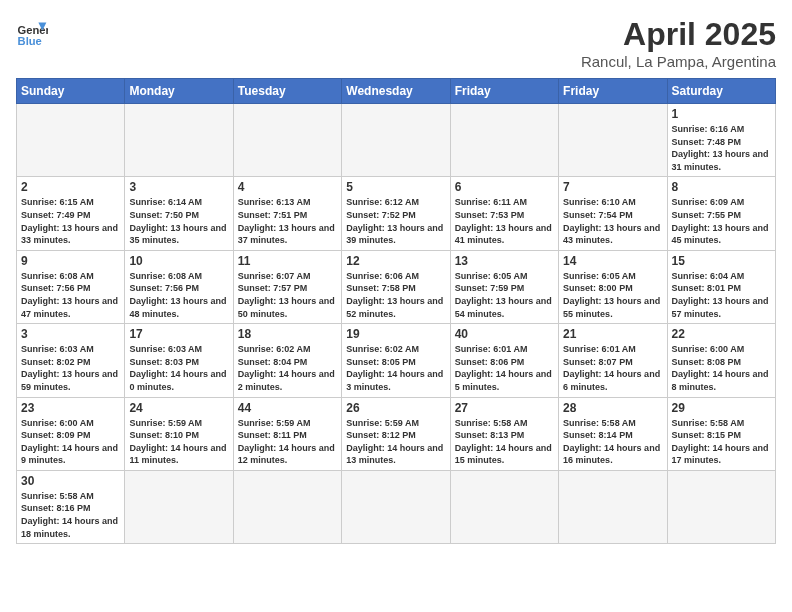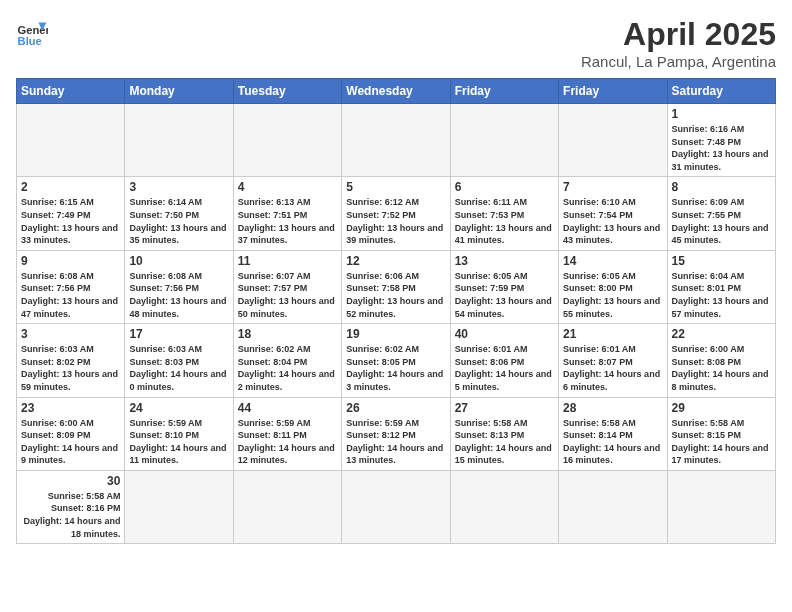--- a/index.html
+++ b/index.html
@@ -72,21 +72,20 @@
       display: block;
     }
     .day-info {
       font-size: 9px;
       line-height: 1.4;
       color: #333;
       font-weight: bold;
     }
     .last-row td {
       min-height: 60px;
-      text-align: right;
     }
   </style>
 </head>
 <body>
 
 <div class="header-section">
   <div class="logo">
     <svg class="logo-icon" viewBox="0 0 40 40">
       <text x="2" y="22" font-size="14" font-weight="bold" fill="#333">General</text>
       <text x="2" y="36" font-size="14" font-weight="bold" fill="#4a90d9">Blue</text>

